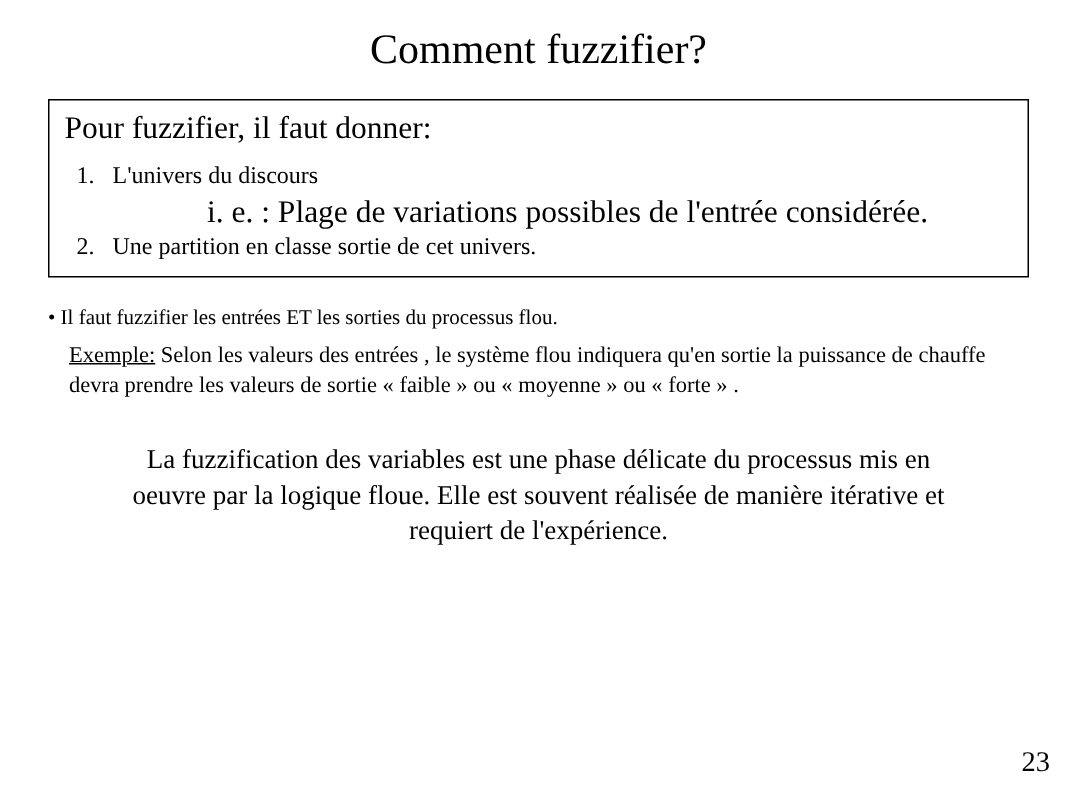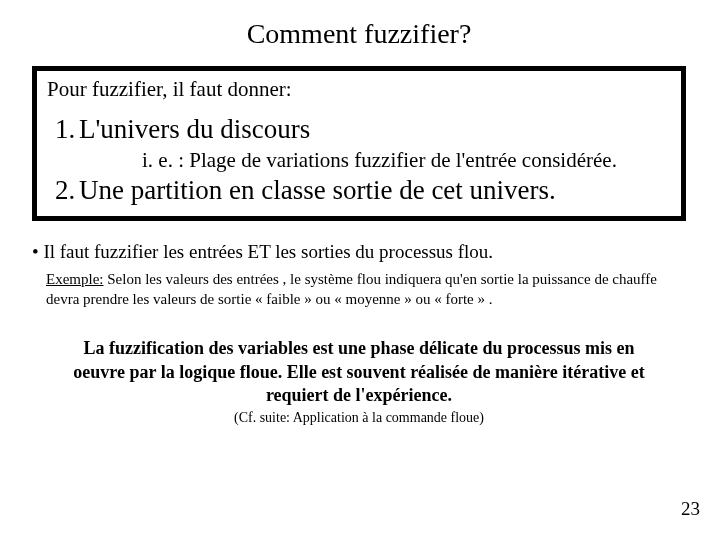--- a/index.html
+++ b/index.html
@@ -17,57 +17,57 @@
     padding: 18px 34px 18px 32px;
     position: relative;
   }
   .title {
     font-size: 28px;
     text-align: center;
     margin-bottom: 16px;
     font-weight: normal;
   }
   .box {
-    border: 5px solid #000000;
+    border: 1px solid #000000;
     padding: 6px 10px 8px 10px;
     margin-bottom: 20px;
   }
   .box-intro {
     font-size: 21px;
     margin-bottom: 10px;
   }
   .list-item {
-    font-size: 27px;
+    font-size: 16px;
     padding-left: 8px;
     line-height: 1.28;
   }
   .list-item .num {
     display: inline-block;
     width: 24px;
   }
   .sub-item {
     font-size: 21px;
     padding-left: 95px;
     line-height: 1.28;
   }
   .bullet-line {
-    font-size: 19px;
+    font-size: 14px;
     margin: 18px 0 6px 0;
   }
   .example {
     font-size: 15px;
     line-height: 1.35;
     padding: 0 10px 0 14px;
   }
   .example .label {
     text-decoration: underline;
   }
   .conclusion {
     font-size: 18px;
-    font-weight: bold;
+    font-weight: normal;
     text-align: center;
     margin: 28px 40px 2px 40px;
     line-height: 1.3;
   }
   .cf {
     font-size: 14px;
     text-align: center;
     margin-top: 2px;
   }
   .page-num {
@@ -83,30 +83,29 @@
 <div class="slide">
 
   <h1 class="title">Comment fuzzifier?</h1>
 
   <div class="box">
     <div class="box-intro">Pour fuzzifier, il faut donner:</div>
 
     <div class="list-item">
       <span class="num">1.</span><span>L'univers du discours</span>
     </div>
-    <div class="sub-item">i. e. : Plage de variations fuzzifier de l'entrée considérée.</div>
+    <div class="sub-item">i. e. : Plage de variations possibles de l'entrée considérée.</div>
     <div class="list-item">
       <span class="num">2.</span><span>Une partition  en classe sortie de cet univers.</span>
     </div>
   </div>
 
   <div class="bullet-line">• Il faut fuzzifier les entrées ET les sorties du processus flou.</div>
 
   <div class="example">
     <span class="label">Exemple:</span><span>   Selon les valeurs des entrées , le système flou indiquera qu'en  sortie la puissance de chauffe devra  prendre les valeurs de sortie « faible » ou « moyenne » ou « forte » .</span>
   </div>
 
   <div class="conclusion">La fuzzification des variables est une phase délicate du processus mis en oeuvre par la logique floue. Elle est souvent réalisée de manière itérative et requiert de l'expérience.</div>
-  <div class="cf">(Cf. suite: Application à la commande floue)</div>
 
   <div class="page-num">23</div>
 
 </div>
 
 </body></html>

